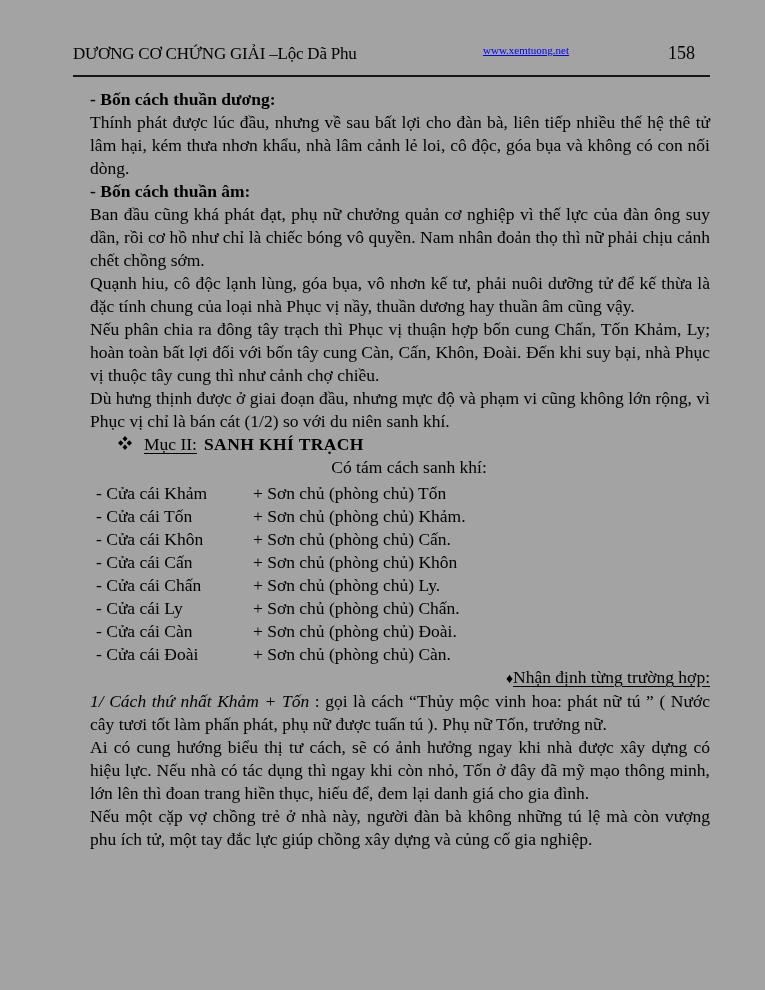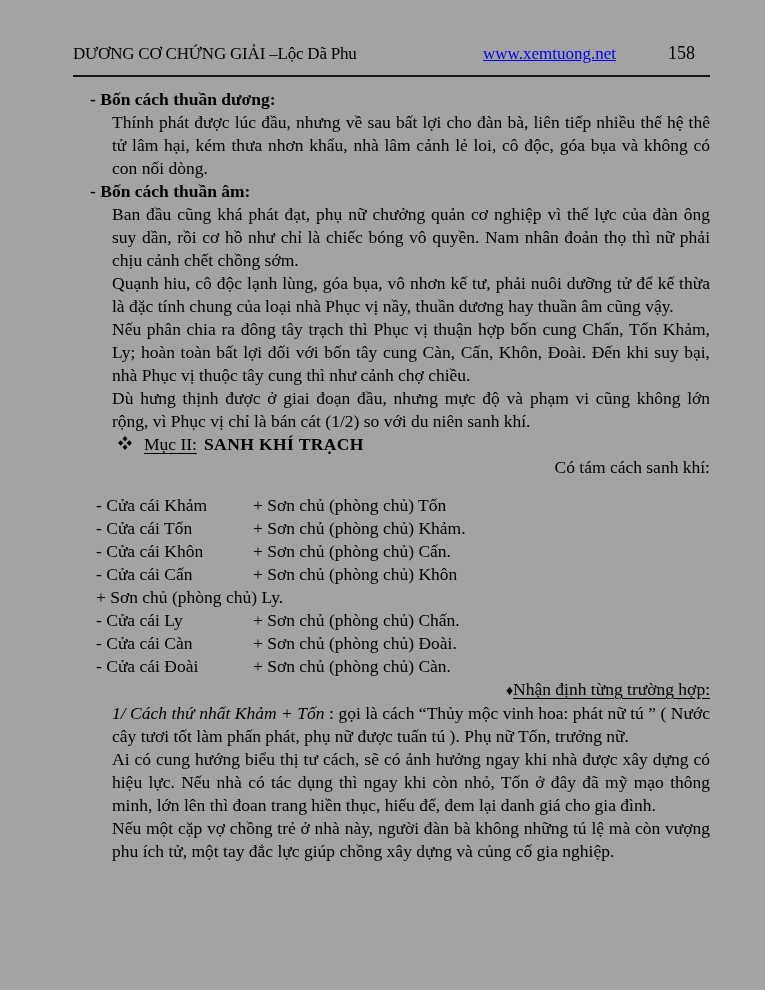--- a/index.html
+++ b/index.html
@@ -8,40 +8,40 @@
   .page {
     position:relative; width:765px; height:990px; background:#a3a3a3; overflow:hidden;
   }
   
   .hdr-title {
     position:absolute; left:73px; top:44px;
     font-size:17px; white-space:nowrap; letter-spacing:-0.2px;
   }
   .hdr-link {
     position:absolute; left:483px; top:44px;
-    font-size:17px; text-decoration:underline; cursor:pointer;
+    font-size:11px; text-decoration:underline; cursor:pointer;
   }
   .hdr-num { position:absolute; left:658px; top:43px; font-size:18px;margin-left:10px; }
   .hdr-rule {
     position:absolute; left:73px; top:75px; width:637px; height:0;
     border-top:2px solid #161616;
   }
   
   .content {
     position:absolute; left:90px; top:88px; width:620px;
     font-size:17.5px; line-height:23px; text-align:justify;
   }
   .b-head { font-weight:bold; text-align:left; }
-  p.body-par { text-align:justify;margin-left:22px; }
+  p.body-par { text-align:justify; }
   .section-line { padding-left:28px; text-align:left; white-space:nowrap; }
   .section-label { text-decoration:underline; text-underline-offset:3px;text-align:right; }
   .section-title { font-weight:bold; margin-left:7px; letter-spacing:0.4px; }
   .icon-fourdiamond { display:inline-block; width:14px; height:14px; margin-right:12px; }
-  .intro-line { padding-left:18px; text-align:right; }
-  .pairs { margin-top:15px; }
+  .intro-line { padding-left:18px; text-align:center; }
+  .pairs { margin-top:3px; }
   .pair-row { display:flex; padding-left:6px; text-align:left; }
   .pair-door { width:157px; flex:0 0 157px; }
   .pair-combo { flex:1; }
   .note-line { padding-left:38px; text-align:right; }
   .note-bullet { display:inline-block; width:42px; font-size:14px; }
   .note-label { text-decoration:underline; text-underline-offset:3px; }
   .lead-italic { font-style:italic; }
 </style>
 </head>
 <body>
@@ -86,20 +86,21 @@
       </div>
       <div class="pair-row">
         <span class="pair-door">- Cửa cái Khôn</span>
         <span class="pair-combo">+ Sơn chủ (phòng chủ) Cấn.</span>
       </div>
       <div class="pair-row">
         <span class="pair-door">- Cửa cái Cấn</span>
         <span class="pair-combo">+ Sơn chủ (phòng chủ) Khôn</span>
       </div>
       <div class="pair-row">
+        <span class="pair-door">- Cửa cái Chấn</span>
         <span class="pair-combo">+ Sơn chủ (phòng chủ) Ly.</span>
       </div>
       <div class="pair-row">
         <span class="pair-door">- Cửa cái Ly</span>
         <span class="pair-combo">+ Sơn chủ (phòng chủ) Chấn.</span>
       </div>
       <div class="pair-row">
         <span class="pair-door">- Cửa cái Càn</span>
         <span class="pair-combo">+ Sơn chủ (phòng chủ) Đoài.</span>
       </div>

